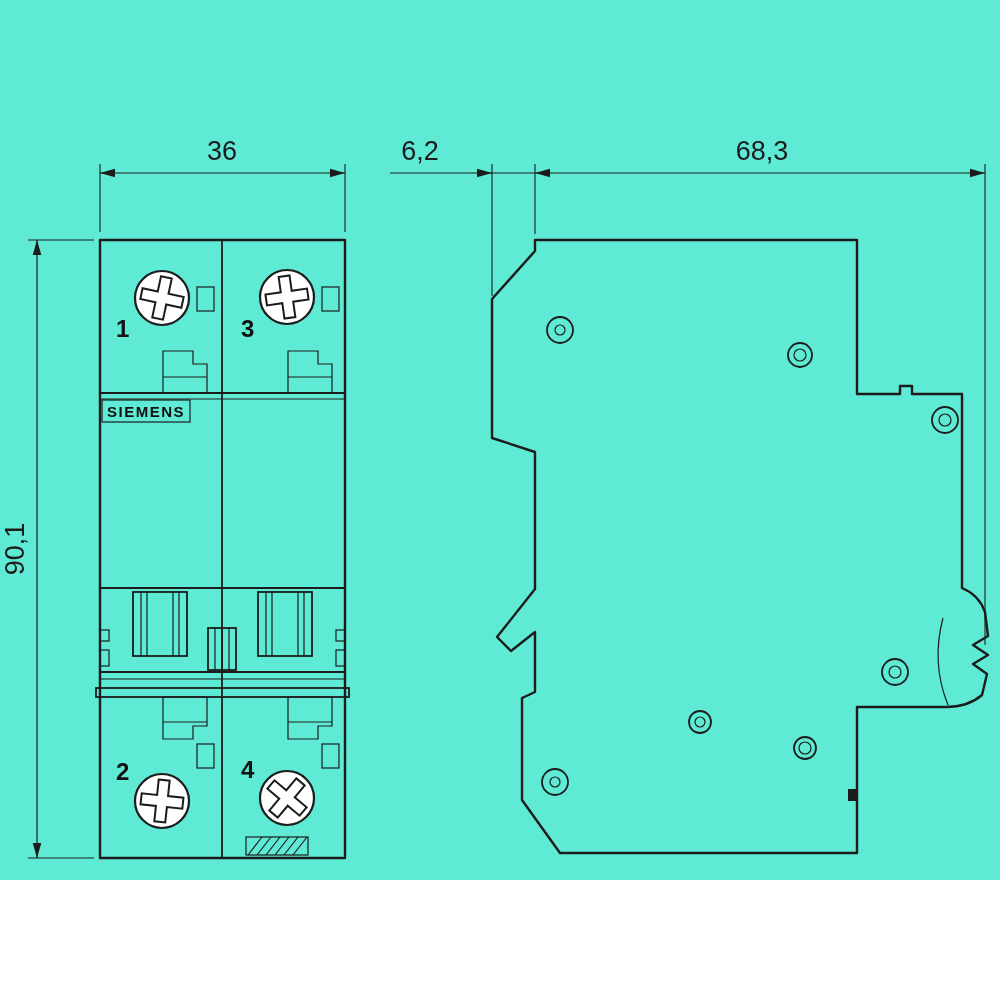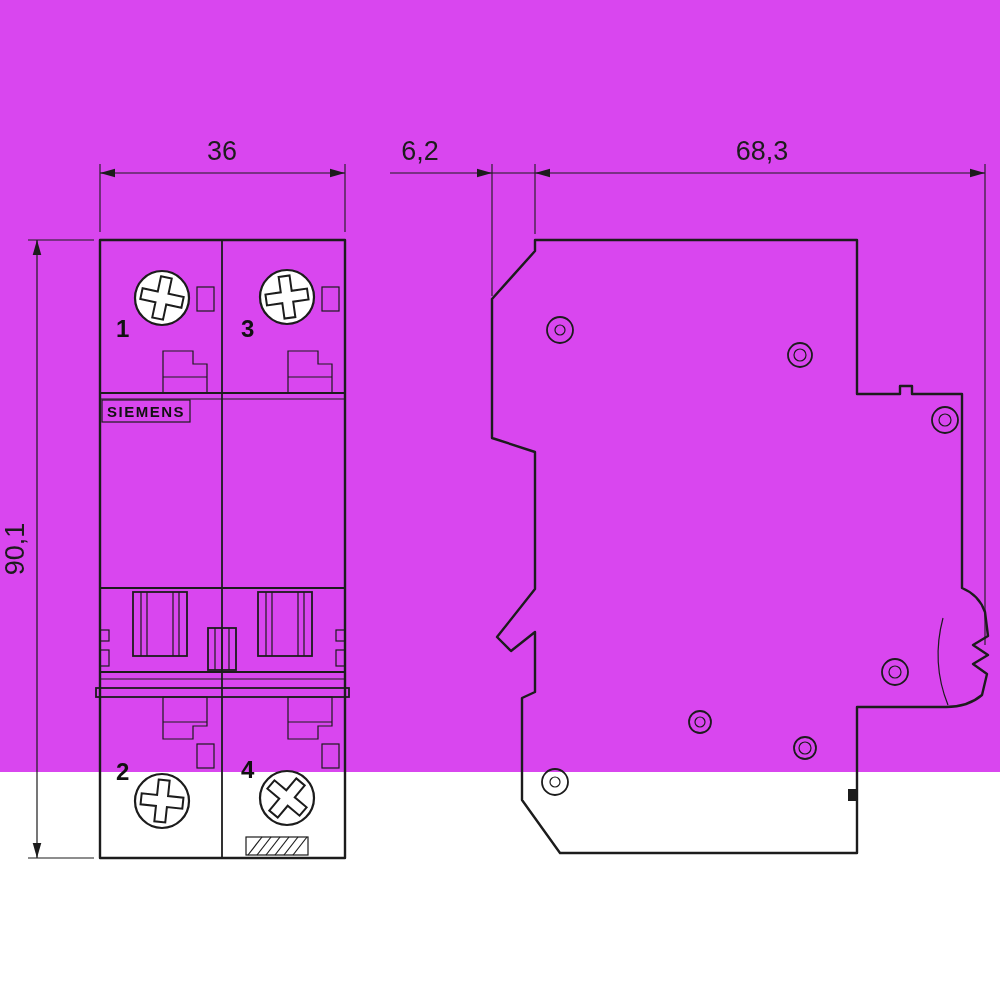--- a/index.html
+++ b/index.html
@@ -1,16 +1,16 @@
 <!DOCTYPE html>
 <html><head>
 <meta charset="utf-8">
 <style>
   html,body{margin:0;padding:0;background:#ffffff;width:1000px;height:1000px;overflow:hidden}
-  .canvas{width:1000px;height:772px;background:#d946ef}
+  .canvas{width:1000px;height:880px;background:#5eead4}
   svg{font-family:"Liberation Sans",sans-serif;display:block}
   .ol{fill:none;stroke:#1c1c1c;stroke-width:2.4;stroke-linejoin:round;stroke-linecap:round}
   .md{fill:none;stroke:#1c1c1c;stroke-width:1.8}
   .tn{fill:none;stroke:#1c1c1c;stroke-width:1.2}
   .dim{fill:none;stroke:#1c1c1c;stroke-width:1.2}
   .ext{fill:none;stroke:#1c1c1c;stroke-width:1.1}
   .dimtxt{fill:#1c1c1c;font-size:27px}
   .num{fill:#111111;font-size:24px;font-weight:bold}
   .brand{fill:#111111;font-size:15px;font-weight:bold;letter-spacing:1.5px}
   .screwfill{fill:#ffffff;stroke:#1c1c1c;stroke-width:2.2}

